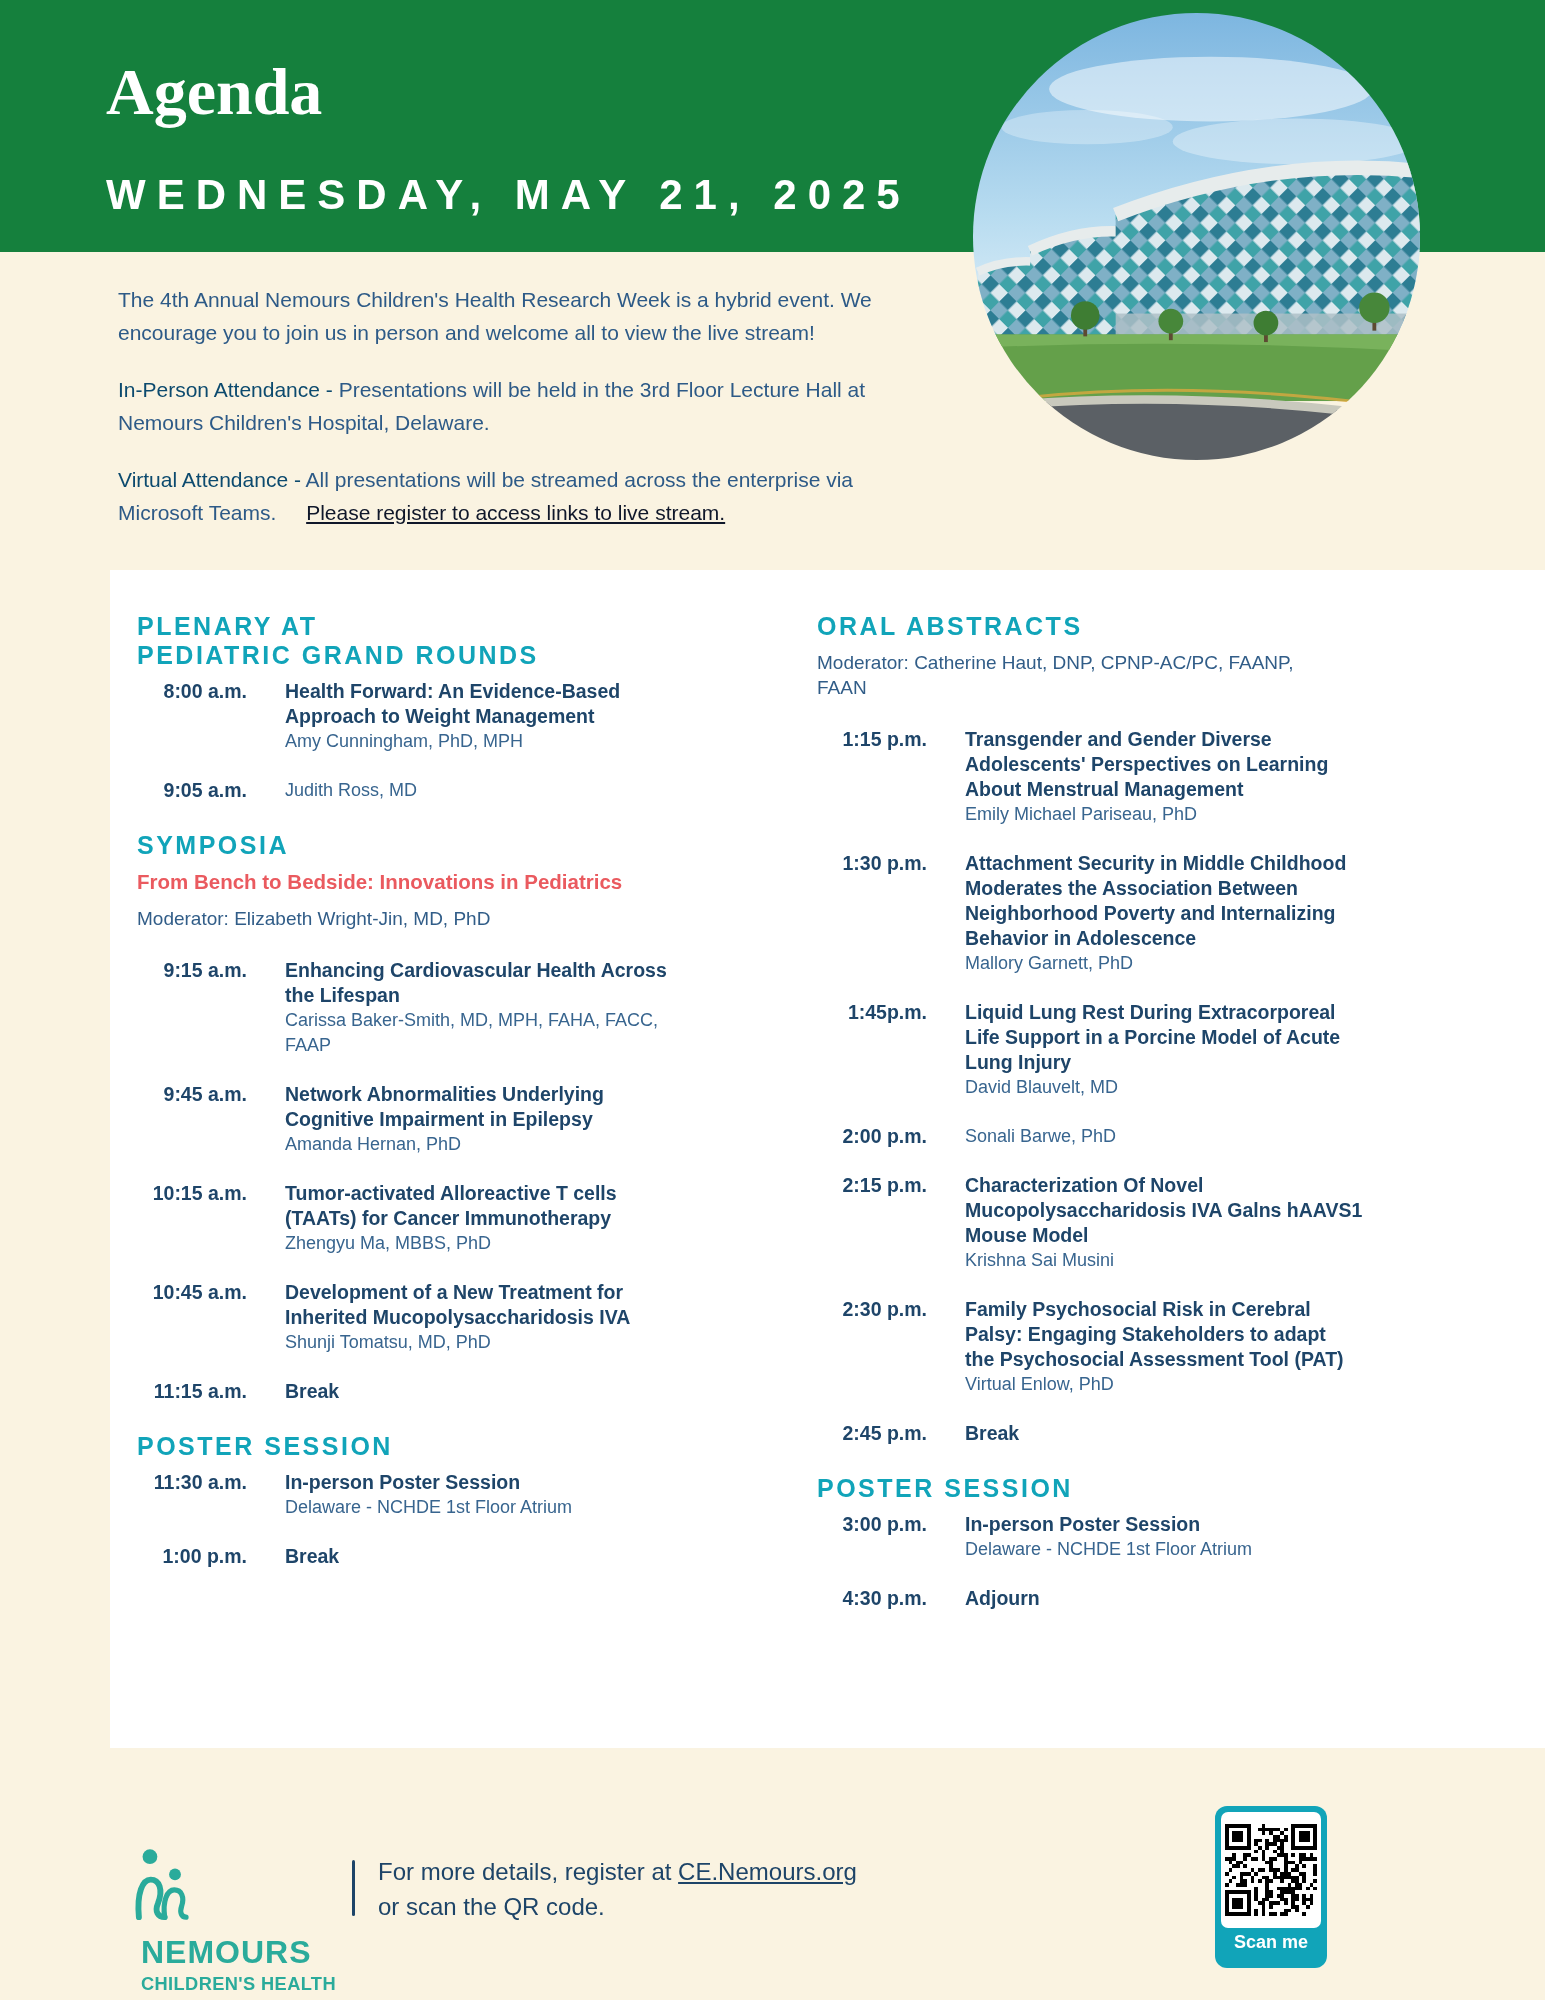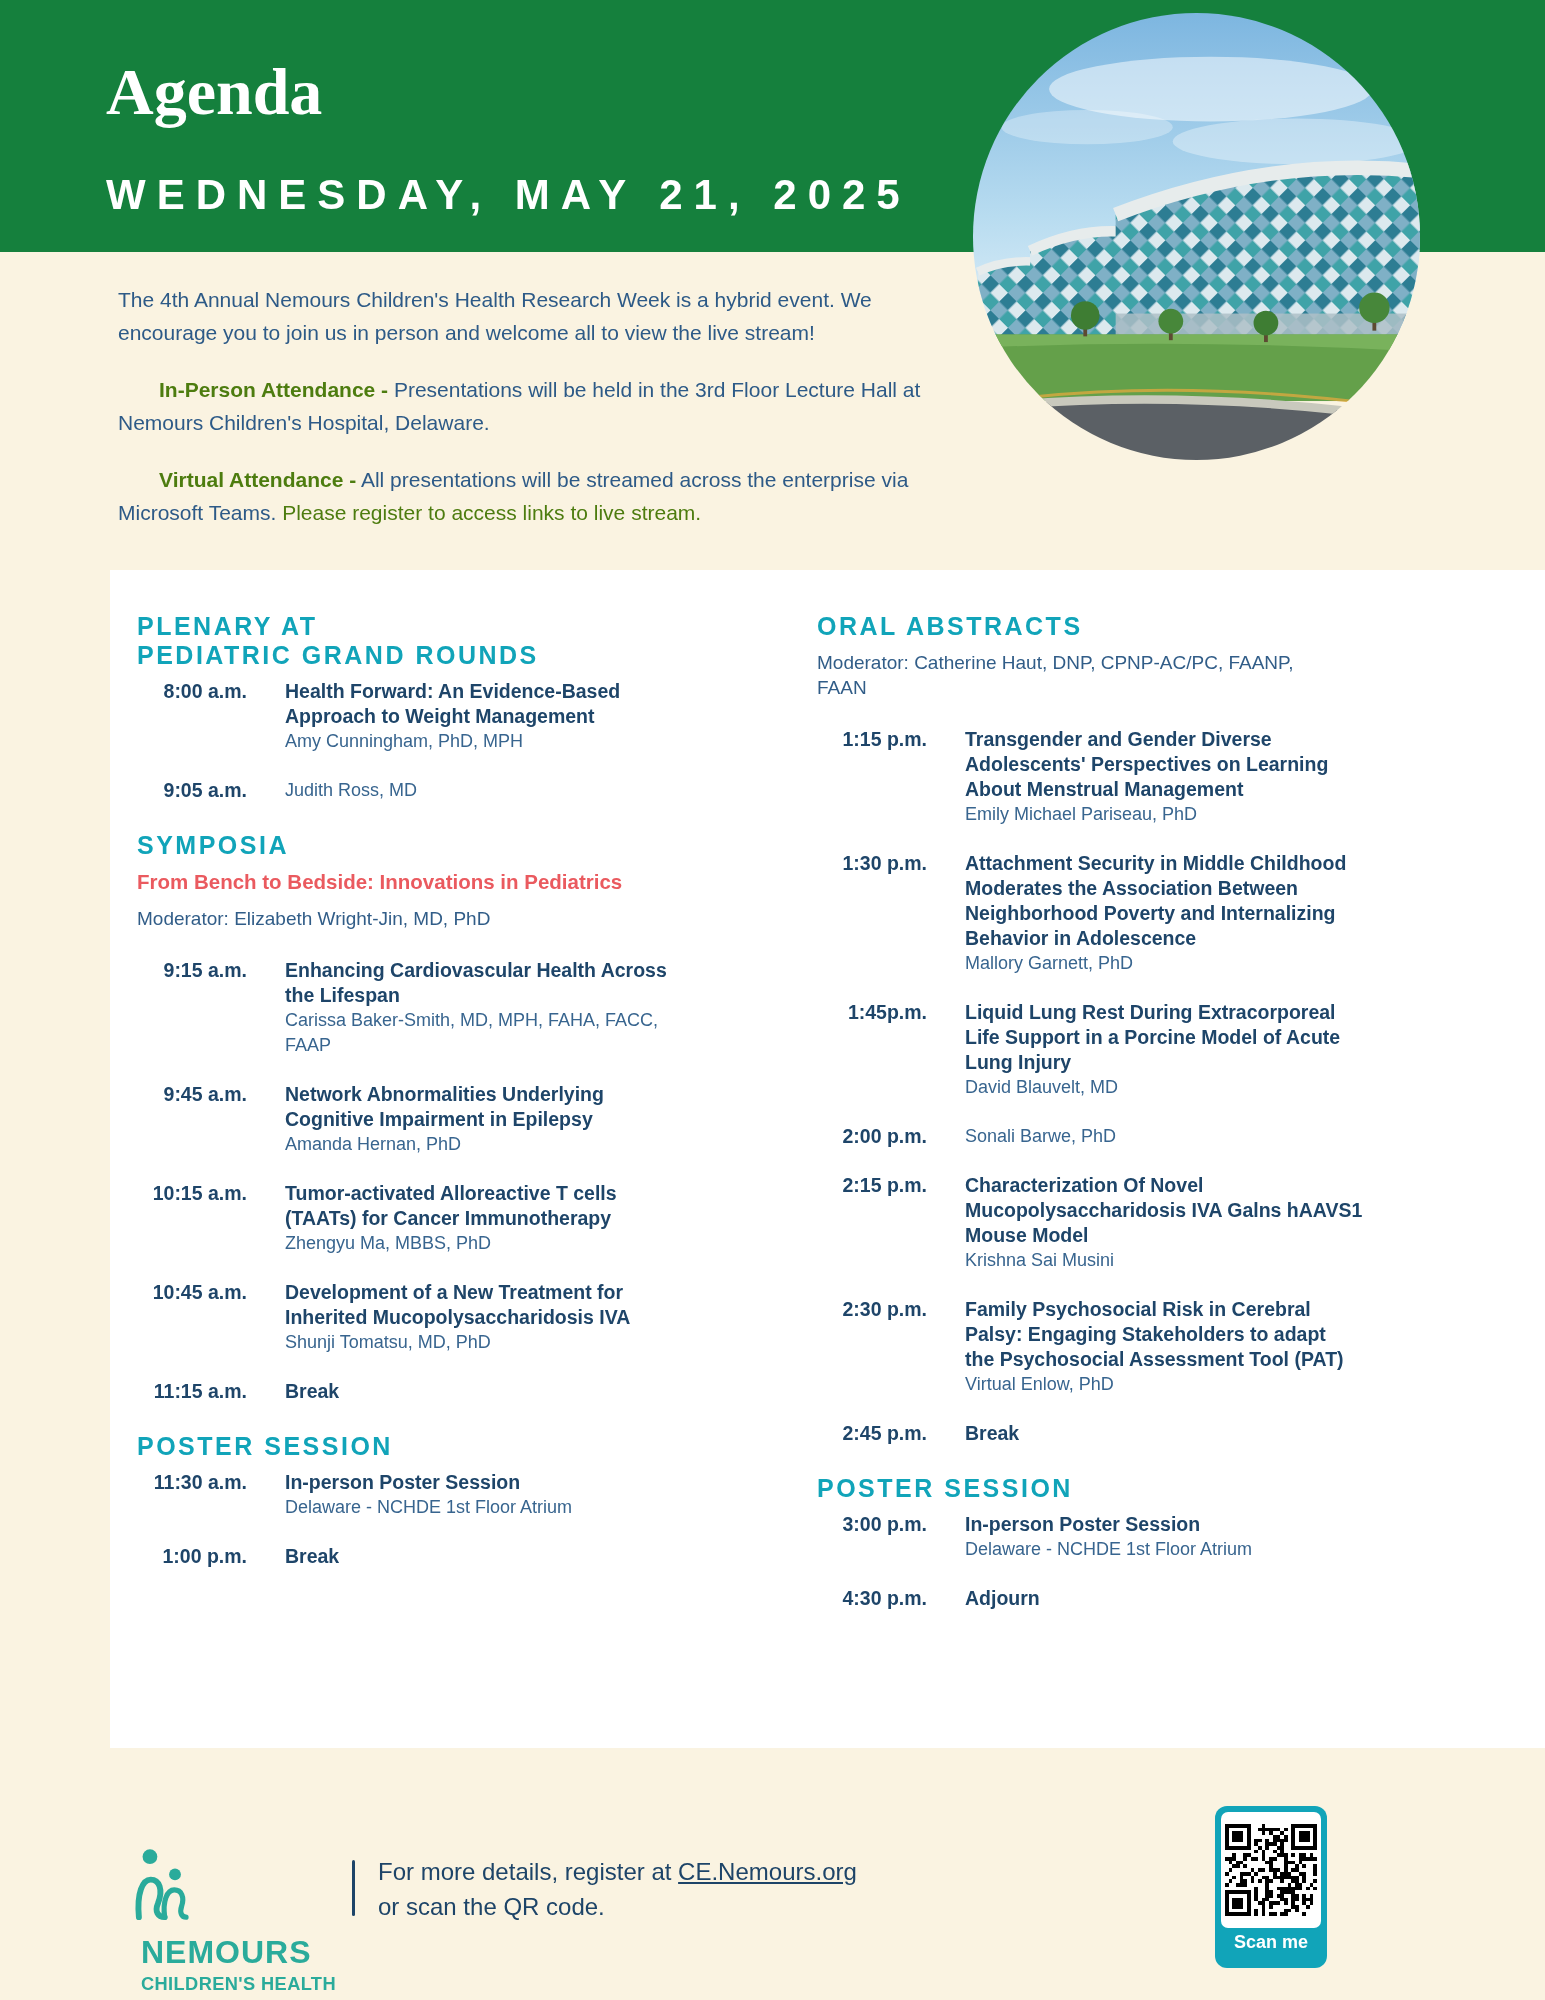--- a/index.html
+++ b/index.html
@@ -10,22 +10,22 @@
   .agenda-title{position:absolute;left:106px;top:56px;color:#ffffff;
                 font-family:"Liberation Serif","DejaVu Serif",serif;font-size:66px;font-weight:600;line-height:1.1;}
   .agenda-date{position:absolute;left:106px;top:174px;color:#ffffff;font-size:42px;font-weight:700;
                letter-spacing:11px;line-height:1;white-space:nowrap;}
   .photo-circle{position:absolute;left:973px;top:13px;width:447px;height:447px;border-radius:50%;
                 overflow:hidden;}
   .photo-circle svg{display:block;width:100%;height:100%;}
   
   .intro{position:absolute;left:118px;top:283px;width:820px;color:#2d5a87;font-size:21px;line-height:33px;}
   .intro p{margin:0 0 24px;white-space:pre-line;}
-  .intro b{color:#4d7c0f;font-weight:700;margin-left:41px;}
-  .intro a{color:#4d7c0f;cursor:pointer;}
+  .intro b{color:#0c4a6e;font-weight:400;}
+  .intro a{color:#0f172a;text-decoration:underline;cursor:pointer;margin-left:24px;}
   
   .card{position:absolute;top:570px;width:772px;height:1178px;background:#ffffff;
         box-sizing:border-box;padding:42px 26px 0 27px;}
   .card.left{left:110px;}
   .card.right{left:790px;}
   .sec-heading{margin:28px 0 9px;color:#11a4b9;font-size:25px;line-height:29px;font-weight:800;
                letter-spacing:2.5px;white-space:pre-line;}
   .card-body > .sec-heading:first-child{margin-top:0;}
   .sec-subtitle{margin:4px 0 11px;color:#ea5a5f;font-size:20.5px;line-height:26px;font-weight:700;}
   .sec-moderator{margin:0 0 27px;color:#315d88;font-size:19px;line-height:25px;white-space:pre-line;}

